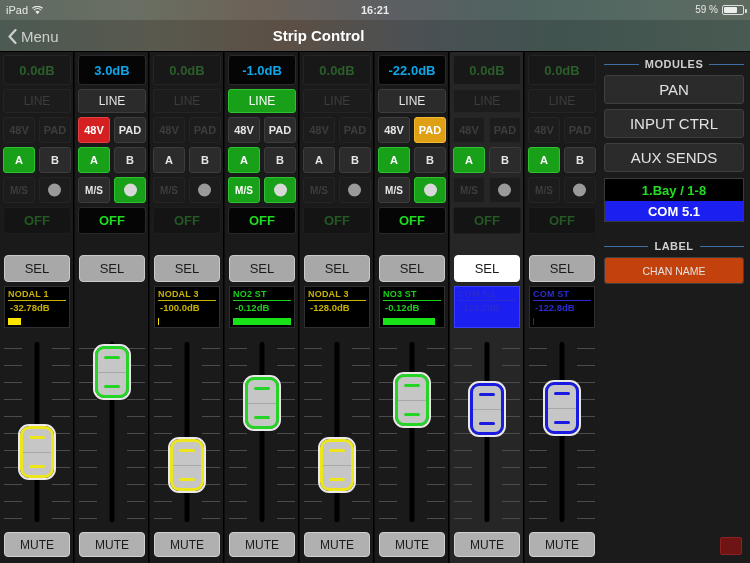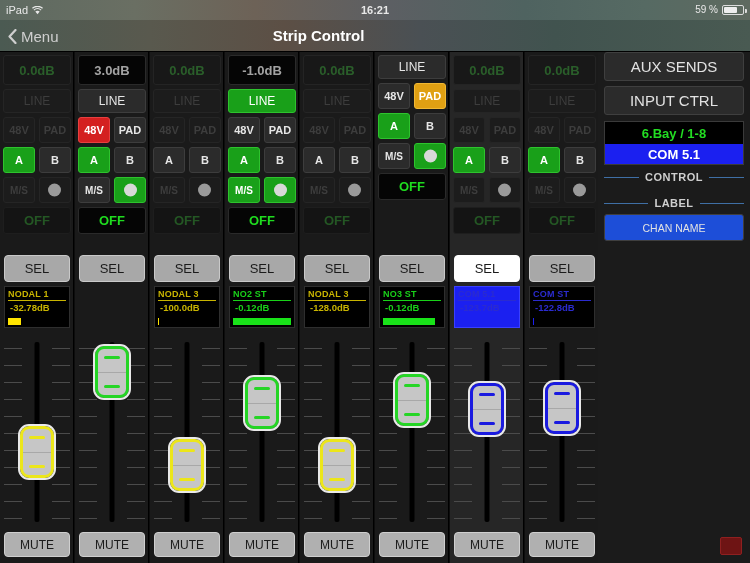--- a/index.html
+++ b/index.html
@@ -47,21 +47,21 @@
     position:absolute; top:0; width:74px; height:511px;
     background:#1a1a1a; border-right:1px solid #000;
   }
   .strip.sel-active{ background:#262626; }
 
   .topblock{ position:absolute; left:0; top:0; width:74px; height:200px; padding:3px; }
 
   .gain{
     height:30px; background:#050505; border-radius:3px; border:1px solid #2a2a2a;
     display:flex; align-items:center; justify-content:center;
-    color:#a3a3a3; font-size:13px; font-weight:bold; margin-bottom:4px;
+    color:#0ea5e9; font-size:13px; font-weight:bold; margin-bottom:4px;
   }
   .gain.dim{ background:#181818; border-color:#242424; color:#2a5e2a; }
 
   .linebtn{
     height:24px; border-radius:3px; border:1px solid #3d3d3d; background:#2b2b2b;
     display:flex; align-items:center; justify-content:center;
     color:#e6e6e6; font-size:12px; margin-bottom:4px;
   }
   .linebtn.dim{ background:#1c1c1c; border-color:#252525; color:#3d3d3d; }
   .linebtn.on{ background:#19a019; border-color:#2ec32e; color:#fff; }
@@ -184,21 +184,21 @@
   .arrowbtn.dimmed{ background:#1d1d1d; border-color:#262626; }
   .tri{ width:0; height:0; }
   .tri.left{ border-top:15px solid transparent; border-bottom:15px solid transparent; border-right:18px solid #4a4a4a; }
   .flipbtn{
     flex:1; height:42px; border-radius:3px; background:#2b2b2b; border:1px solid #3f3f3f;
     display:flex; align-items:center; justify-content:center; color:#e2e2e2; font-size:13px;
   }
 
   .labelrow{ display:flex; gap:6px; margin:2px 6px 0 6px; }
   .labbtn{
-    flex:1; height:27px; border-radius:3px; background:#1d4ed8; border:1px solid #3f3f3f;
+    flex:1; height:27px; border-radius:3px; background:#c2410c; border:1px solid #3f3f3f;
     display:flex; align-items:center; justify-content:center; color:#e2e2e2; font-size:10.5px;
   }
   .labbtn.active{ background:#b9b9b9; border-color:#d0d0d0; color:#8e8e8e; }
 
   .rec{ position:absolute; right:8px; bottom:8px; width:22px; height:18px; background:#6e1414; border:1px solid #8f2020; border-radius:2px; }
 </style>
 </head>
 <body>
 
 <div id="app">
@@ -549,20 +549,21 @@
       <div class="ftrack"></div>
       <div class="handle yel outer" style="top:109.28px">
               <span class="mid"></span>
             </div>
     </div>
 
     <div class="mutebtn">MUTE</div>
   </div>
         <div class="strip" style="left: 375px;">
     <div class="topblock">
+      <div class="gain ">-22.0dB</div>
       <div class="linebtn ">LINE</div>
       <div class="row2">
         <div class="cell ">48V</div>
         <div class="cell amber">PAD</div>
       </div>
       <div class="row2">
         <div class="cell green">A</div>
         <div class="cell ">B</div>
       </div>
       <div class="row2">
@@ -745,39 +746,42 @@
               <span class="mid"></span>
             </div>
     </div>
 
     <div class="mutebtn">MUTE</div>
   </div>
       </div>
 
     <div class="right">
 
+      <div class="secthead">
+        <span>MODULES</span>
+      </div>
       <div id="modules">
           <div class="rbtn">
-            <span>AUX SENDS</span>
+            <span>PAN</span>
           </div>
           <div class="rbtn">
             <span>INPUT CTRL</span>
           </div>
+          <div class="rbtn">
+            <span>AUX SENDS</span>
+          </div>
         </div>
 
       <div class="baybox">
-        <div class="bayline">6.Bay / 1-8</div>
+        <div class="bayline">1.Bay / 1-8</div>
         <div class="bayname">COM 5.1</div>
       </div>
 
-      <div class="secthead">
-        <span>CONTROL</span>
-      </div>
-
-      <div class="secthead" style="margin-top:10px">
+
+      <div class="secthead" style="margin-top:16px">
         <span>LABEL</span>
       </div>
       <div class="labelrow">
         <div class="labbtn">
           <span>CHAN NAME</span>
         </div>
       </div>
 
       <div class="rec"></div>
     </div>

